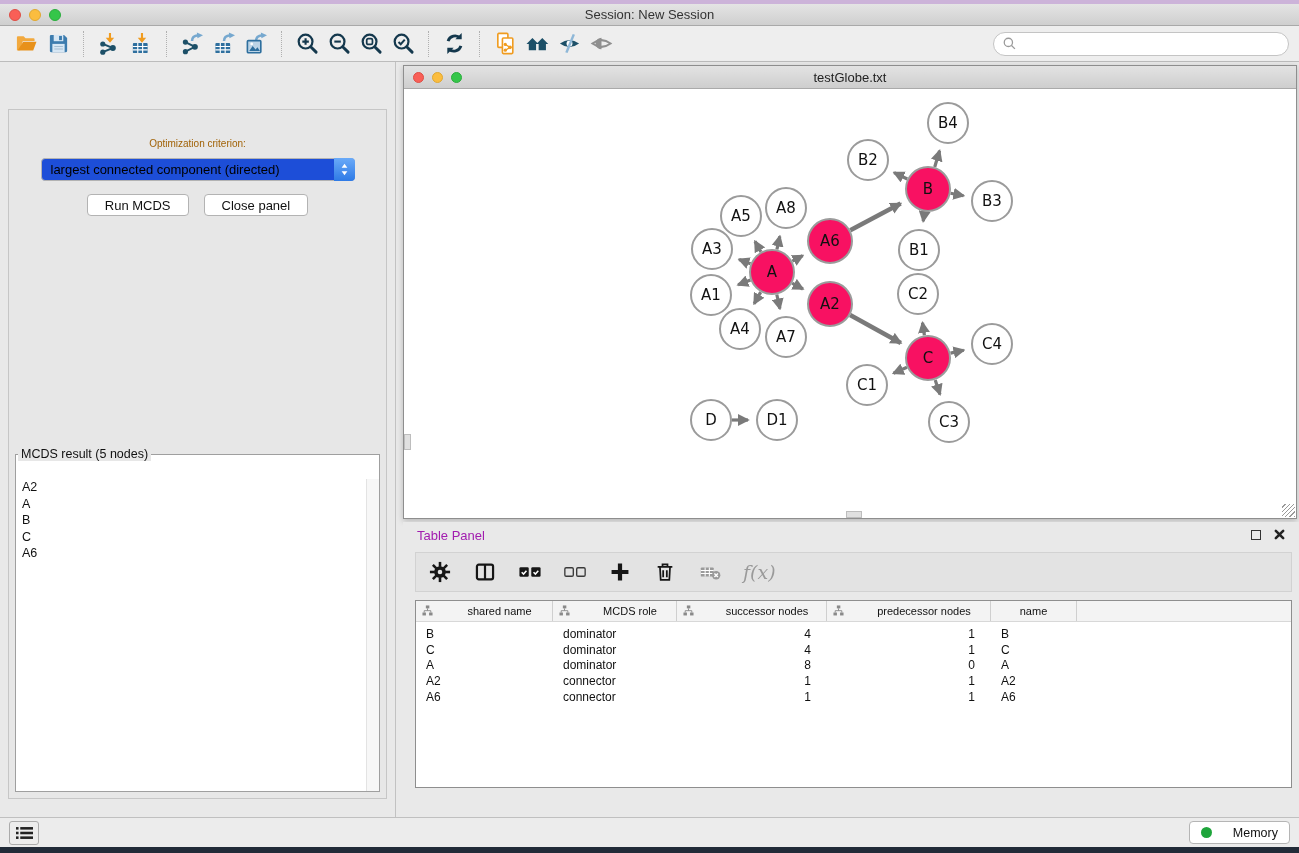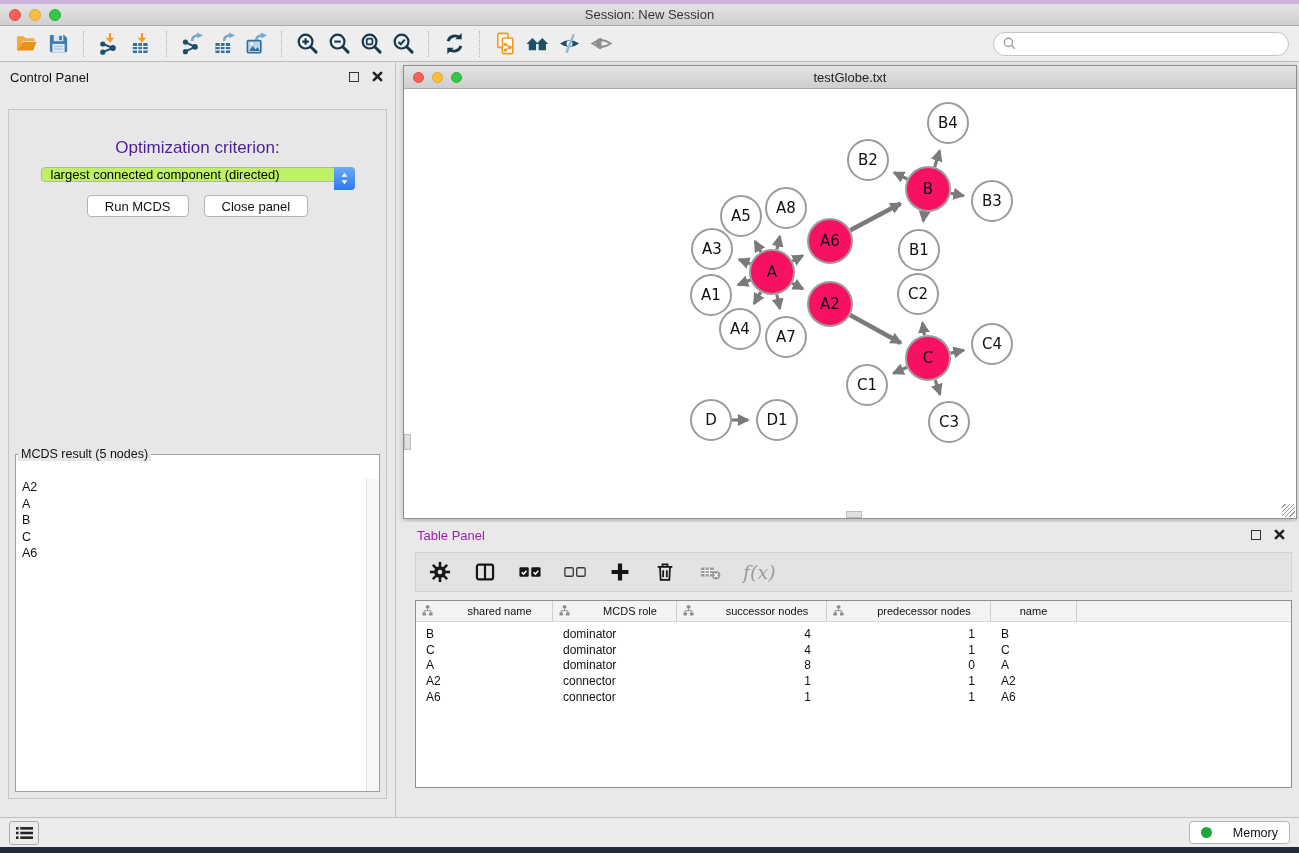--- a/index.html
+++ b/index.html
@@ -37,22 +37,22 @@
   .panel-icons { position:absolute; right:12px; top:9px; display:flex; gap:13px; align-items:center; }
   .float-icon { width:10px; height:10px; border:1.5px solid #333; display:inline-block; cursor:pointer; }
   .close-icon { cursor:pointer; display:inline-flex; }
   .close-icon svg { width:11px; height:11px; }
   .cp-tabs { display:flex; justify-content:center; margin-top:4px; position:relative; z-index:2; }
   .tab { height:22px; line-height:20px; padding:0 15px; background:#fff; border:1px solid #b9b9b9; border-left:none; font-size:13px; color:#111; cursor:pointer; }
   .tab:first-child { border-left:1px solid #b9b9b9; border-radius:5px 0 0 5px; }
   .tab:last-child { border-radius:0 5px 5px 0; }
   .tab.active { background:#318ef5; border-color:#2f86e8; color:#fff; }
   .cp-inner { position:absolute; left:8px; right:8px; top:47px; bottom:18px; background:#e7e7e7; border:1px solid #c6c6c6; padding-top:28px; }
-  .opt-label { text-align:center; font-size:17px; color:#4c1d95; }
-  .selectbox { margin:9px auto 10px; width:314px; height:15px; background:#bef264; border:1px solid #b3b3b3; border-radius:4px; display:flex; align-items:center; position:relative; font-size:13px; padding:0 26px 0 9px; cursor:pointer; }
+  .opt-label { text-align:center; font-size:10px; color:#a16207; }
+  .selectbox { margin:9px auto 10px; width:314px; height:23px; background:#1d4ed8; border:1px solid #b3b3b3; border-radius:4px; display:flex; align-items:center; position:relative; font-size:13px; padding:0 26px 0 9px; cursor:pointer; }
   .select-stepper { position:absolute; right:-1px; top:-1px; width:21px; height:23px; background:linear-gradient(#6aaaf8,#2e7ae6); border-radius:0 4px 4px 0; display:flex; align-items:center; justify-content:center; }
   .select-stepper svg { width:9px; height:15px; }
   .btn-row { display:flex; justify-content:center; gap:15px; margin-top:13px; }
   .push-btn { height:22px; padding:0 17px; background:#fff; border:1px solid #b3b3b3; border-radius:4px; font-size:13px; color:#111; cursor:pointer; font-family:"Liberation Sans",sans-serif; }
   fieldset.result { position:absolute; left:6px; right:6px; top:337px; bottom:6px; border:1px solid #9f9f9f; background:#fff; }
   fieldset.result legend { font-size:12.5px; color:#111; margin-left:2px; padding:0 3px; background:#e7e7e7; }
   .result-list { position:absolute; left:1px; right:1px; top:18px; bottom:1px; background:#fff; overflow:hidden; }
   .list-item { font-size:12.5px; color:#111; padding:1px 0 1px 5px; line-height:14.5px; }
   .scrollstrip { position:absolute; top:0; right:0; width:13px; bottom:0; background:#f7f7f7; border-left:1px solid #e3e3e3; }
 
@@ -255,31 +255,20 @@
             <circle cx="8.5" cy="8.5" r="5.5" fill="none" stroke="#9a9a9a" stroke-width="1.7"></circle>
             <path d="M12.7 12.7 17.2 17.2" stroke="#9a9a9a" stroke-width="1.7"></path>
           </svg>
         <input placeholder="" style="">
       </div>
     </div>
 
     <div class="workspace">
 
       <div class="control-panel">
-        <div class="cp-header">
-          <span>Control Panel</span>
-          <span class="panel-icons">
-            <span class="float-icon"></span>
-            <span class="close-icon">
-                <svg viewBox="0 0 12 12">
-                  <path d="M2 2l8 8M10 2l-8 8" stroke="#222" stroke-width="2.8" stroke-linecap="round"></path>
-                </svg>
-              </span>
-          </span>
-        </div>
         <div class="cp-inner">
           <div class="opt-label">Optimization criterion:</div>
           <div class="selectbox">
             <span>largest connected component (directed)</span>
             <span class="select-stepper">
               <svg viewBox="0 0 10 16">
                   <path d="M5 1.5 8.2 6H1.8z" fill="#fff"></path>
                   <path d="M5 14.5 1.8 10h6.4z" fill="#fff"></path>
                 </svg>
             </span>

